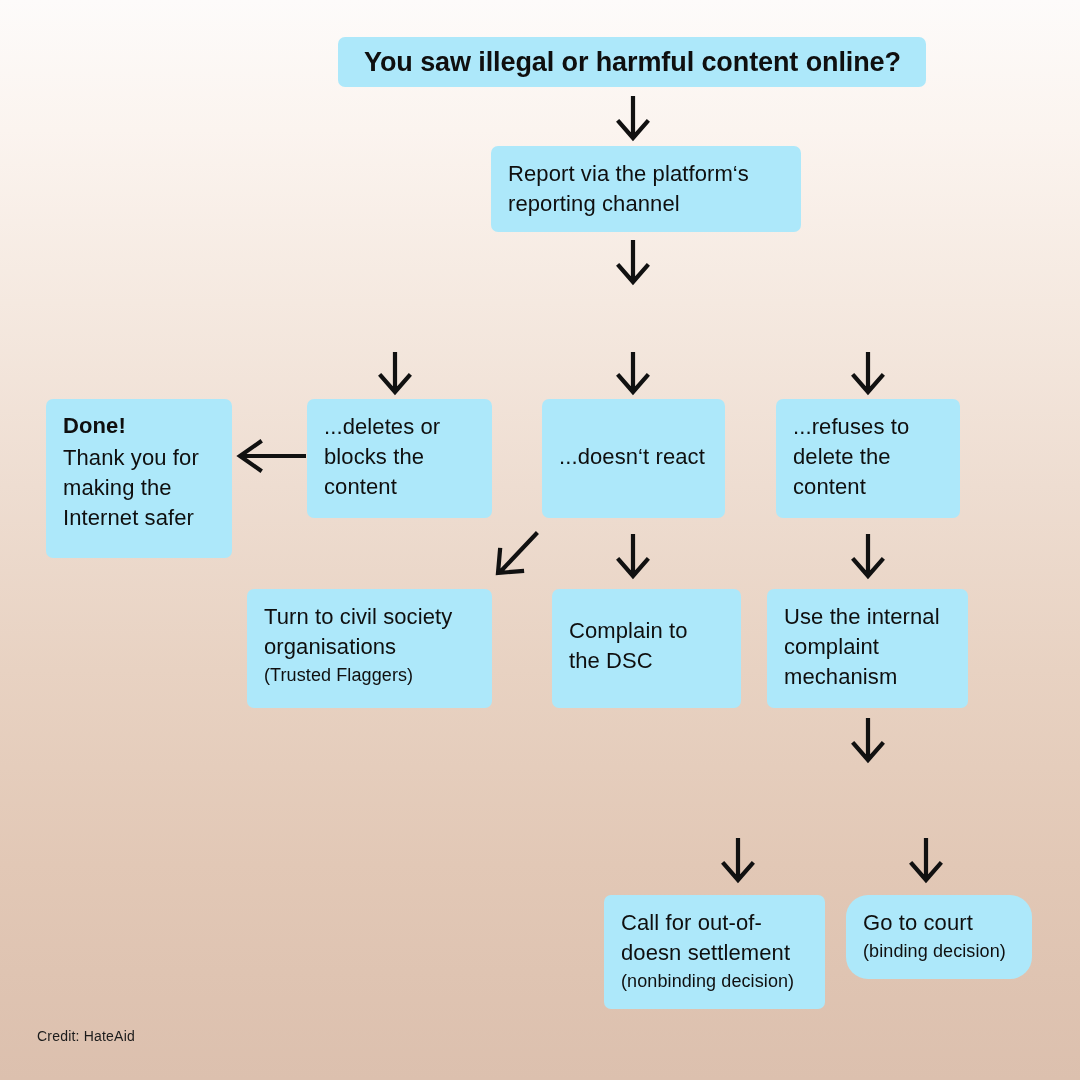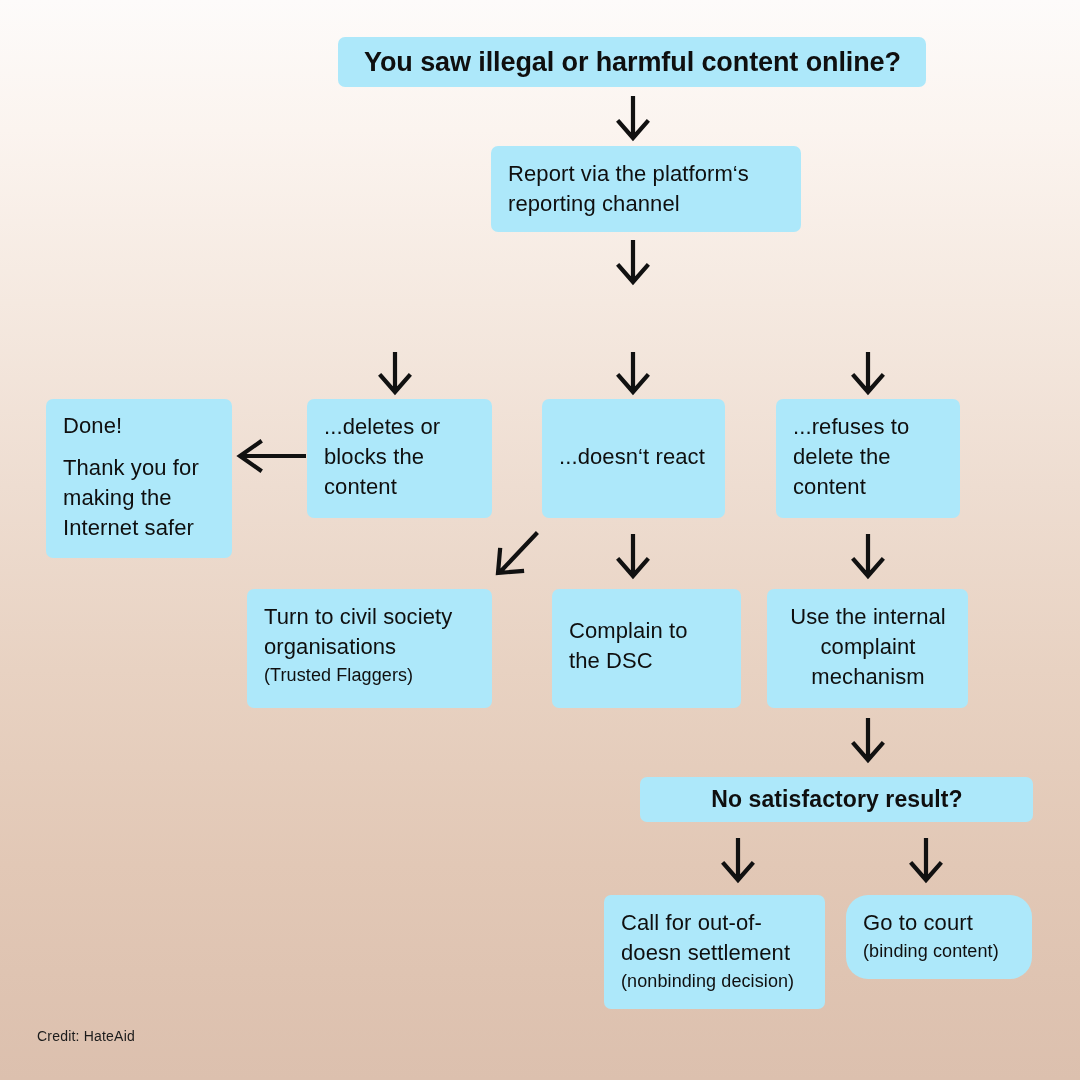--- a/index.html
+++ b/index.html
@@ -50,22 +50,22 @@
     line-height: 34px;
     letter-spacing: -0.1px;
   }
   .node .sub {
     display: block;
     font-size: 18px;
     line-height: 26px;
   }
   .node .strong {
     display: block;
-    font-weight: normal;
-    margin-bottom: 12px;
+    font-weight: bold;
+    margin-bottom: 2px;
   }
   .node .ln {
     display: block;
   }
   .arrow {
     position: absolute;
   }
   .credit {
     position: absolute;
     font-size: 14px;
@@ -149,47 +149,44 @@
     <span class="ln">Turn to civil society</span>
     <span class="ln">organisations</span>
     <span class="sub">(Trusted Flaggers)</span>
   </div>
 
   <div class="node" style="left:552px; top:589px; width:189px; height:119px; padding-top:27px;">
     <span class="ln">Complain to</span>
     <span class="ln">the DSC</span>
   </div>
 
-  <div class="node" style="left:767px; top:589px; width:201px; height:119px;text-align:center;">
+  <div class="node" style="left:767px; top:589px; width:201px; height:119px;">
     <span class="ln">Use the internal</span>
     <span class="ln">complaint</span>
     <span class="ln">mechanism</span>
   </div>
 
   <svg class="arrow" style="left:847px; top:718px;" width="42" height="48" viewBox="0 0 42 48">
     <path d="M21 2 L21 38 M7 26 L21 42 L35 26" fill="none" stroke="#111111" stroke-width="4.2" stroke-linecap="square" stroke-linejoin="miter"></path>
   </svg>
 
-  <div class="node center" style="left:640px; top:777px; width:393px; height:45px; padding-top:7px;">
-    <span class="ln">No satisfactory result?</span>
-  </div>
 
   <svg class="arrow" style="left:717px; top:838px;" width="42" height="48" viewBox="0 0 42 48">
     <path d="M21 2 L21 38 M7 26 L21 42 L35 26" fill="none" stroke="#111111" stroke-width="4.2" stroke-linecap="square" stroke-linejoin="miter"></path>
   </svg>
   <svg class="arrow" style="left:905px; top:838px;" width="42" height="48" viewBox="0 0 42 48">
     <path d="M21 2 L21 38 M7 26 L21 42 L35 26" fill="none" stroke="#111111" stroke-width="4.2" stroke-linecap="square" stroke-linejoin="miter"></path>
   </svg>
 
   <div class="node" style="left:604px; top:895px; width:221px; height:114px;">
     <span class="ln">Call for out-of-</span>
     <span class="ln">doesn settlement</span>
     <span class="sub">(nonbinding decision)</span>
   </div>
 
   <div class="node" style="left:846px; top:895px; width:186px; height:84px;border-radius:22px;">
     <span class="ln">Go to court</span>
-    <span class="sub">(binding content)</span>
+    <span class="sub">(binding decision)</span>
   </div>
 
   <div class="credit" style="left:37px; top:1028px;">Credit: HateAid</div>
 
 </div>
 
 </body></html>

